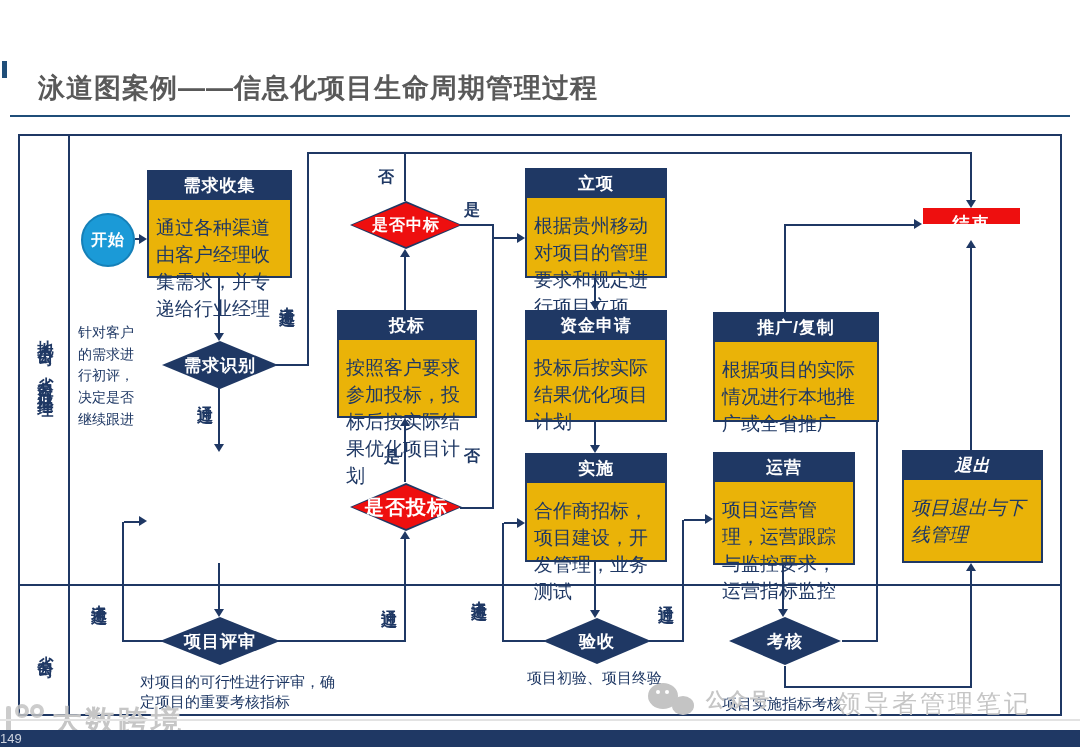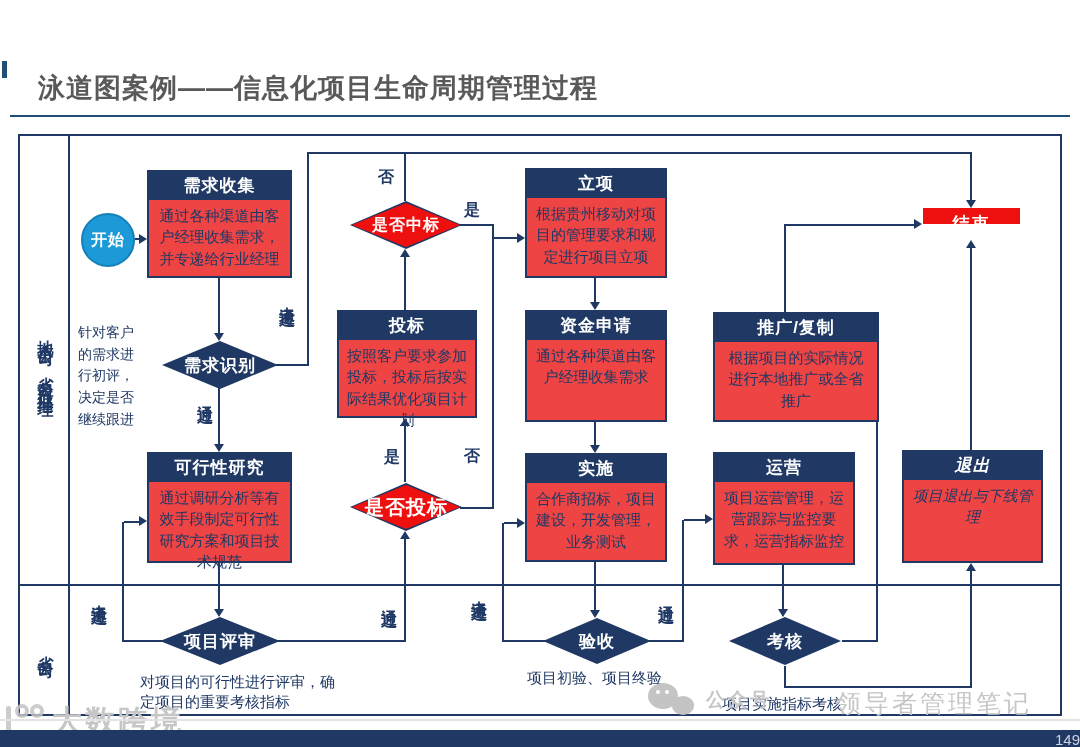--- a/index.html
+++ b/index.html
@@ -7,24 +7,24 @@
           font-family:"Liberation Sans","DejaVu Sans",sans-serif;}
   .abs{position:absolute;}
   .title{position:absolute;left:38px;top:70px;font-size:27px;font-weight:bold;color:#595959;letter-spacing:1px;}
   .accent{position:absolute;left:2px;top:61px;width:5px;height:17px;background:#1F4E79;}
   .rule{position:absolute;left:10px;top:115px;width:1060px;height:2px;background:#1F4E79;}
   .frame{position:absolute;left:18px;top:134px;width:1040px;height:578px;border:2px solid #1F3864;}
   .vline-col{position:absolute;left:68px;top:134px;width:2px;height:580px;background:#1F3864;}
   .lane-div{position:absolute;left:18px;top:584px;width:1044px;height:2px;background:#1F3864;}
   .lane-label{position:absolute;writing-mode:vertical-rl;text-orientation:upright;font-weight:bold;
               color:#1F3864;font-size:16px;letter-spacing:4px;display:flex;align-items:center;justify-content:center;}
-  .node{position:absolute;background:#ef4444;border:2px solid #1F3864;box-sizing:border-box;}
+  .node{position:absolute;background:#eab308;border:2px solid #1F3864;box-sizing:border-box;}
   .hdr{background:#1F3864;color:#fff;font-weight:bold;font-size:17px;text-align:center;
        height:28px;line-height:28px;letter-spacing:1px;}
-  .bd{color:#1F3864;font-size:15px;line-height:1.42;padding:5px 7px 0 7px;text-align:center;}
+  .bd{color:#1F3864;font-size:19px;line-height:1.42;padding:15px 7px 0 7px;text-align:left;}
   .diamond{position:absolute;display:flex;align-items:center;justify-content:center;
            clip-path:polygon(50% 0,100% 50%,50% 100%,0 50%);background:#1F3864;
            color:#fff;font-weight:bold;font-size:17px;letter-spacing:1px;}
   .diamond.red{background:#1F3864;}
   .diamond .fill{position:absolute;inset:2px;clip-path:polygon(50% 0,100% 50%,50% 100%,0 50%);background:#EE0F0F;}
   .diamond span{position:relative;z-index:1;}
   .endbox{position:absolute;background:#EE0F0F;color:#fff;font-weight:bold;font-size:17px;
           text-align:center;letter-spacing:2px;}
   .startc{position:absolute;width:54px;height:54px;border-radius:50%;background:#1B9AD7;border:2px solid #1580B8;
           box-sizing:border-box;color:#fff;font-weight:bold;font-size:16px;display:flex;align-items:center;justify-content:center;letter-spacing:1px;}
@@ -32,21 +32,21 @@
   .ar{position:absolute;width:0;height:0;border:solid transparent;}
   .ar.up{border-width:0 5px 8px 5px;border-bottom-color:#1F3864;}
   .ar.down{border-width:8px 5px 0 5px;border-top-color:#1F3864;}
   .ar.left{border-width:5px 8px 5px 0;border-right-color:#1F3864;}
   .ar.right{border-width:5px 0 5px 8px;border-left-color:#1F3864;}
   .elbl{position:absolute;color:#1F3864;font-weight:bold;font-size:16px;}
   .vtext{writing-mode:vertical-rl;text-orientation:upright;letter-spacing:2px;}
   .note{position:absolute;color:#1F3864;font-size:15px;line-height:1.35;}
   .wm{color:#c6c6c6;position:absolute;}
   .footer{position:absolute;left:0;top:730px;width:1080px;height:17px;background:#1F3864;}
-  .pagenum{position:absolute;left:0;top:731px;width:1080px;text-align:right;font-size:15px;color:#cdd3df;}
+  .pagenum{position:absolute;left:0;top:731px;width:1080px;text-align:left;font-size:13px;color:#cdd3df;}
   .edge-line{position:absolute;left:0;top:719px;width:1080px;height:2px;background:#e3e3e3;}
 </style>
 </head>
 <body>
 
 <div class="canvas">
 
   <div class="accent"></div>
   <div class="title">泳道图案例——信息化项目生命周期管理过程</div>
   <div class="rule"></div>
@@ -124,24 +124,20 @@
 
   <div class="node" style="left:147px;top:170px;width:145px;height:108px;">
     <div class="hdr">需求收集</div>
     <div class="bd">通过各种渠道由客户经理收集需求，并专递给行业经理</div>
   </div>
 
   <div class="diamond" style="left:162px;top:341px;width:116px;height:48px;">
     <span>需求识别</span>
   </div>
 
-  <div class="node" style="left:147px;top:452px;width:145px;height:111px;">
-    <div class="hdr">可行性研究</div>
-    <div class="bd">通过调研分析等有效手段制定可行性研究方案和项目技术规范</div>
-  </div>
 
   <div class="diamond" style="left:160px;top:617px;width:120px;height:48px;">
     <span>项目评审</span>
   </div>
 
   <div class="node" style="left:337px;top:310px;width:140px;height:108px;">
     <div class="hdr">投标</div>
     <div class="bd">按照客户要求参加投标，投标后按实际结果优化项目计划</div>
   </div>
 
@@ -155,21 +151,21 @@
     <span>是否投标</span>
   </div>
 
   <div class="node" style="left:525px;top:168px;width:142px;height:110px;">
     <div class="hdr">立项</div>
     <div class="bd">根据贵州移动对项目的管理要求和规定进行项目立项</div>
   </div>
 
   <div class="node" style="left:525px;top:310px;width:142px;height:112px;">
     <div class="hdr">资金申请</div>
-    <div class="bd">通过各种渠道由客户经理收集需求</div>
+    <div class="bd">投标后按实际结果优化项目计划</div>
   </div>
 
   <div class="node" style="left:525px;top:453px;width:142px;height:109px;">
     <div class="hdr">实施</div>
     <div class="bd">合作商招标，项目建设，开发管理，业务测试</div>
   </div>
 
   <div class="diamond" style="left:543px;top:618px;width:108px;height:46px;">
     <span>验收</span>
   </div>

